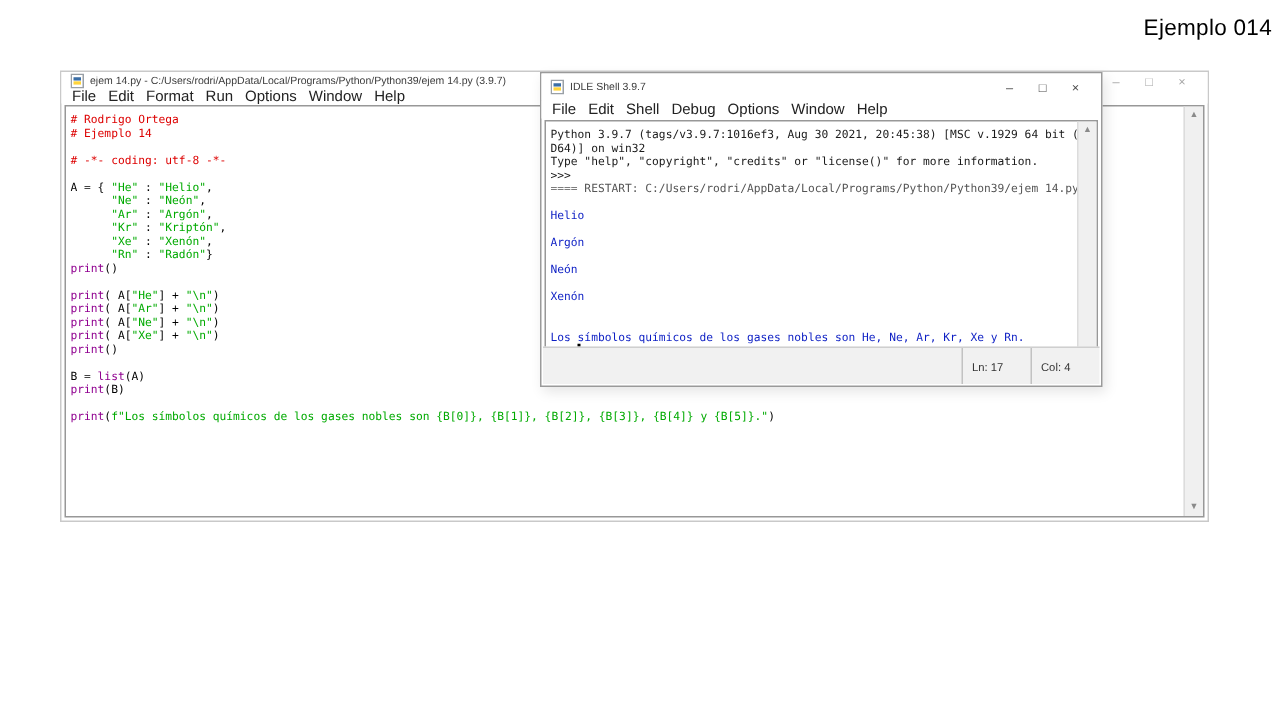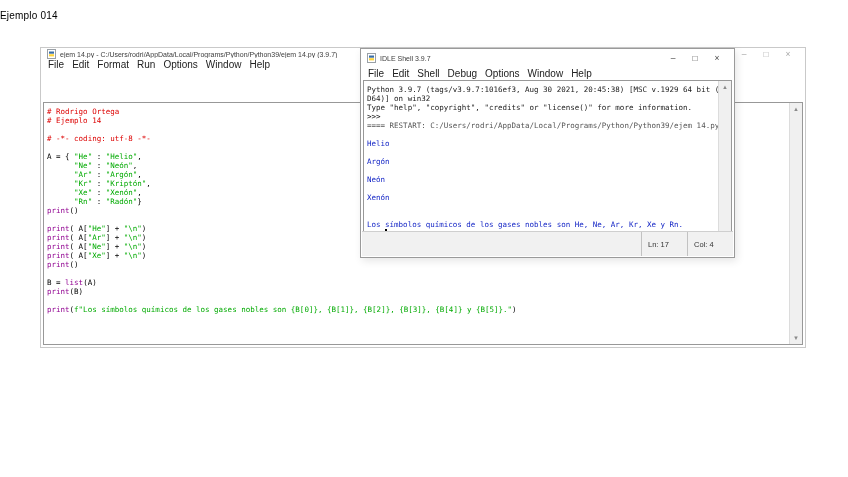--- a/index.html
+++ b/index.html
@@ -1,20 +1,20 @@
 <!DOCTYPE html>
 <html><head>
 <meta charset="utf-8">
 <style>
   * { margin:0; padding:0; box-sizing:border-box; }
   html,body { background:#fff; }
   .stage { position:relative; width:848px; height:477px; background:#ffffff; overflow:hidden;
            font-family:"Liberation Sans", sans-serif; }
-  .page-title { position:absolute; top:10px; left:0; right:0; text-align:left;
-                font-size:10px; color:#000; letter-spacing:.2px; }
+  .page-title { position:absolute; top:10px; left:0; right:0; text-align:right;
+                font-size:15px; color:#000; letter-spacing:.2px; }
 
   .window { position:absolute; background:#fff; }
   .editor-window { left:40px; top:47px; width:766px; height:301px; z-index:1;
                    border:1px solid #c9c9c9; }
   .shell-window  { left:360px; top:48px; width:375px; height:210px; z-index:2;
                    border:1px solid #9a9a9a; box-shadow:2px 3px 8px rgba(0,0,0,.10); }
 
   .titlebar { display:flex; align-items:center; gap:4px; padding:0 6px; background:#fff; }
   .editor-window .titlebar { height:12px; }
   .shell-window  .titlebar { height:18px; }
@@ -24,21 +24,21 @@
   .editor-window .ctrl { color:#a8a8a8; }
   .shell-window  .ctrl { color:#4a4a4a; }
 
   .menubar { display:flex; align-items:center; padding:0 3px; background:#fff; }
   .editor-window .menubar { height:9px; }
   .shell-window  .menubar { height:12px; }
   .menu-item { font-size:10px; color:#222; padding:0 4px; white-space:nowrap; }
 
   .textarea { position:absolute; left:2px; right:2px; bottom:2px; background:#fff;
               border:1px solid #989898; overflow:hidden; }
-  .editor-window .textarea { top:22px;margin-top:32px; }
+  .editor-window .textarea { top:22px; }
   .shell-window  .textarea { top:31px; bottom:14px; }
 
   .codepane { position:absolute; left:0; top:0; right:13px; bottom:0; padding:4px 0 0 3px;
               font-family:"DejaVu Sans Mono", monospace; font-size:7.5px; line-height:9px; }
   .code-line { white-space:pre; height:9px; overflow:hidden; }
 
   .c-comment { color:#dd0000; }
   .c-string  { color:#00aa00; }
   .c-builtin { color:#900090; }
   .c-normal  { color:#000000; }

